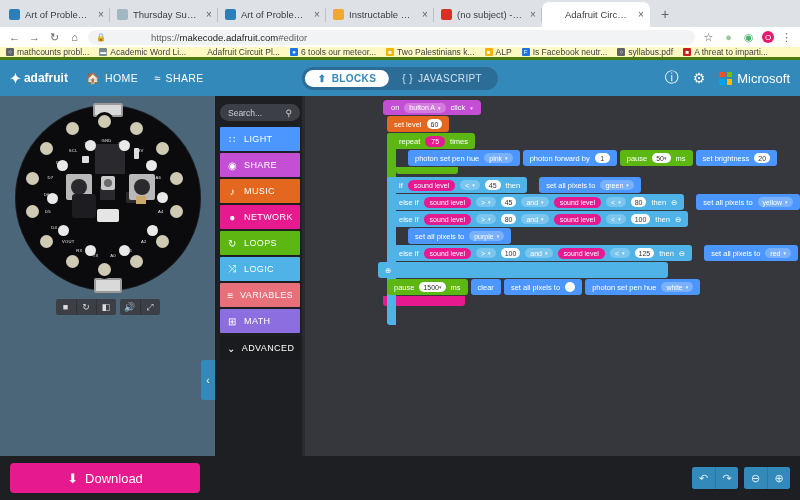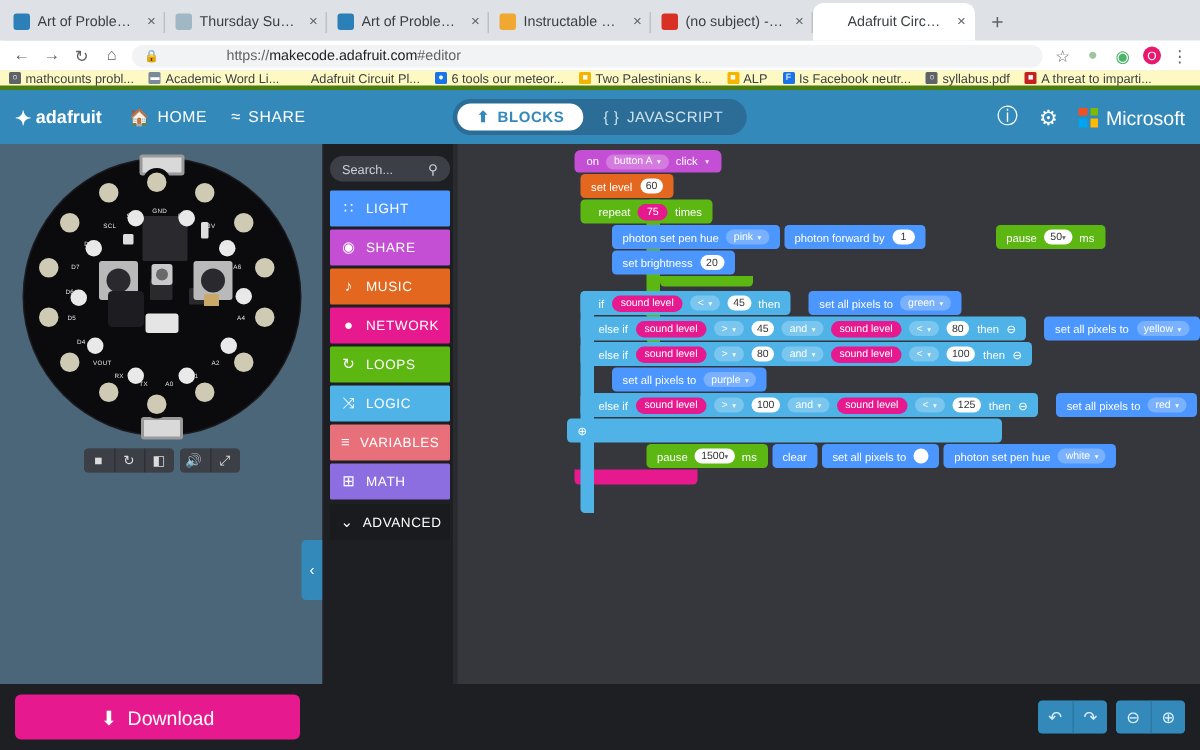--- a/index.html
+++ b/index.html
@@ -123,21 +123,21 @@
               border-radius:7px; padding:0 5px; height:10px; font-size:7px; }
   .num { display:inline-flex; align-items:center; justify-content:center; background:#fff;
          color:#333; border-radius:7px; min-width:15px; height:10px; padding:0 4px; font-size:7px; }
   .rep { display:inline-flex; align-items:center; gap:2px; background:#e6198e; color:#fff;
          border-radius:7px; padding:0 6px; height:11px; font-size:7px; }
   .caret { font-size:5px; opacity:.9; }
   .swatch { width:10px; height:10px; border-radius:50%; background:#fff; display:inline-block;}
 
   .eventhat { background:#c44fd4; border-radius:4px 4px 3px 3px; padding:0 8px; height:15px;}
   .orange { background:#e3671f; }
-  .green  { background:#5cb712;margin-left:44px; }
+  .green  { background:#5cb712; }
   .blue   { background:#4c97ff; }
   .ltblue { background:#4fb3e8; }
   .pinkbar{ background:#e6198e; }
 
   .cwrap { position:relative; }
   .cbar { position:absolute; left:0; top:0; width:9px; border-radius:3px 0 0 3px; }
   .cinner { margin-left:9px; }
   .cfoot { height:7px; border-radius:0 0 3px 3px; width:62px; }
 
   

